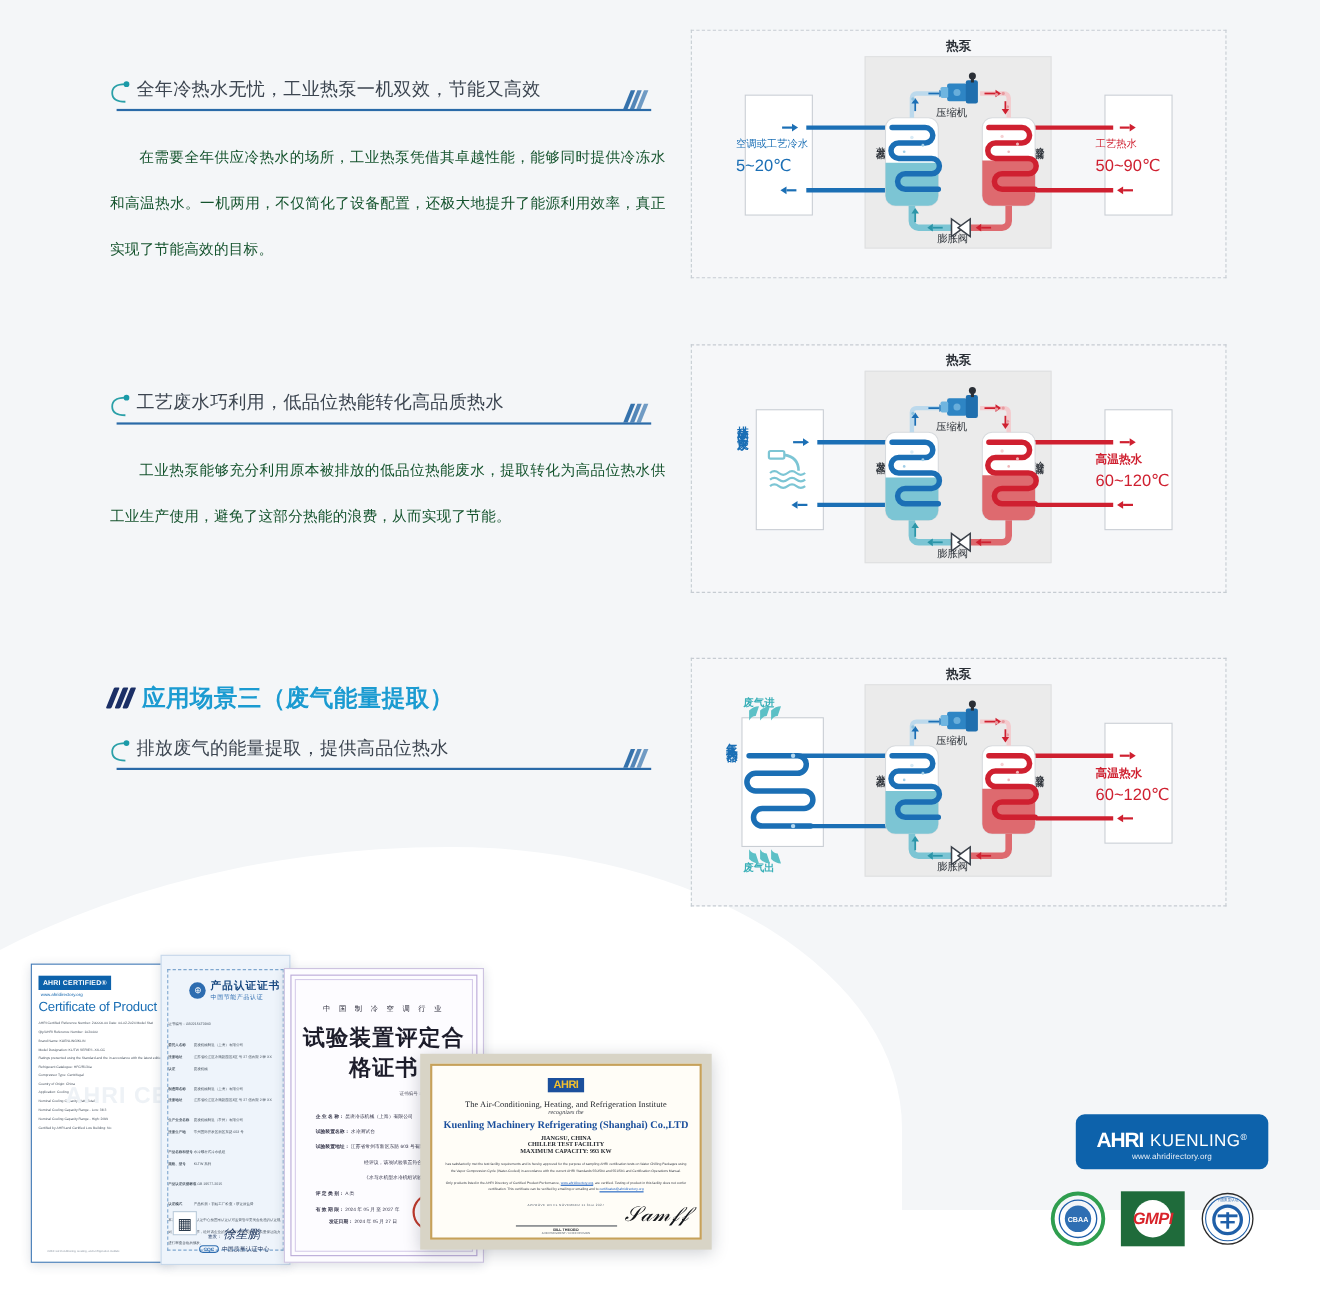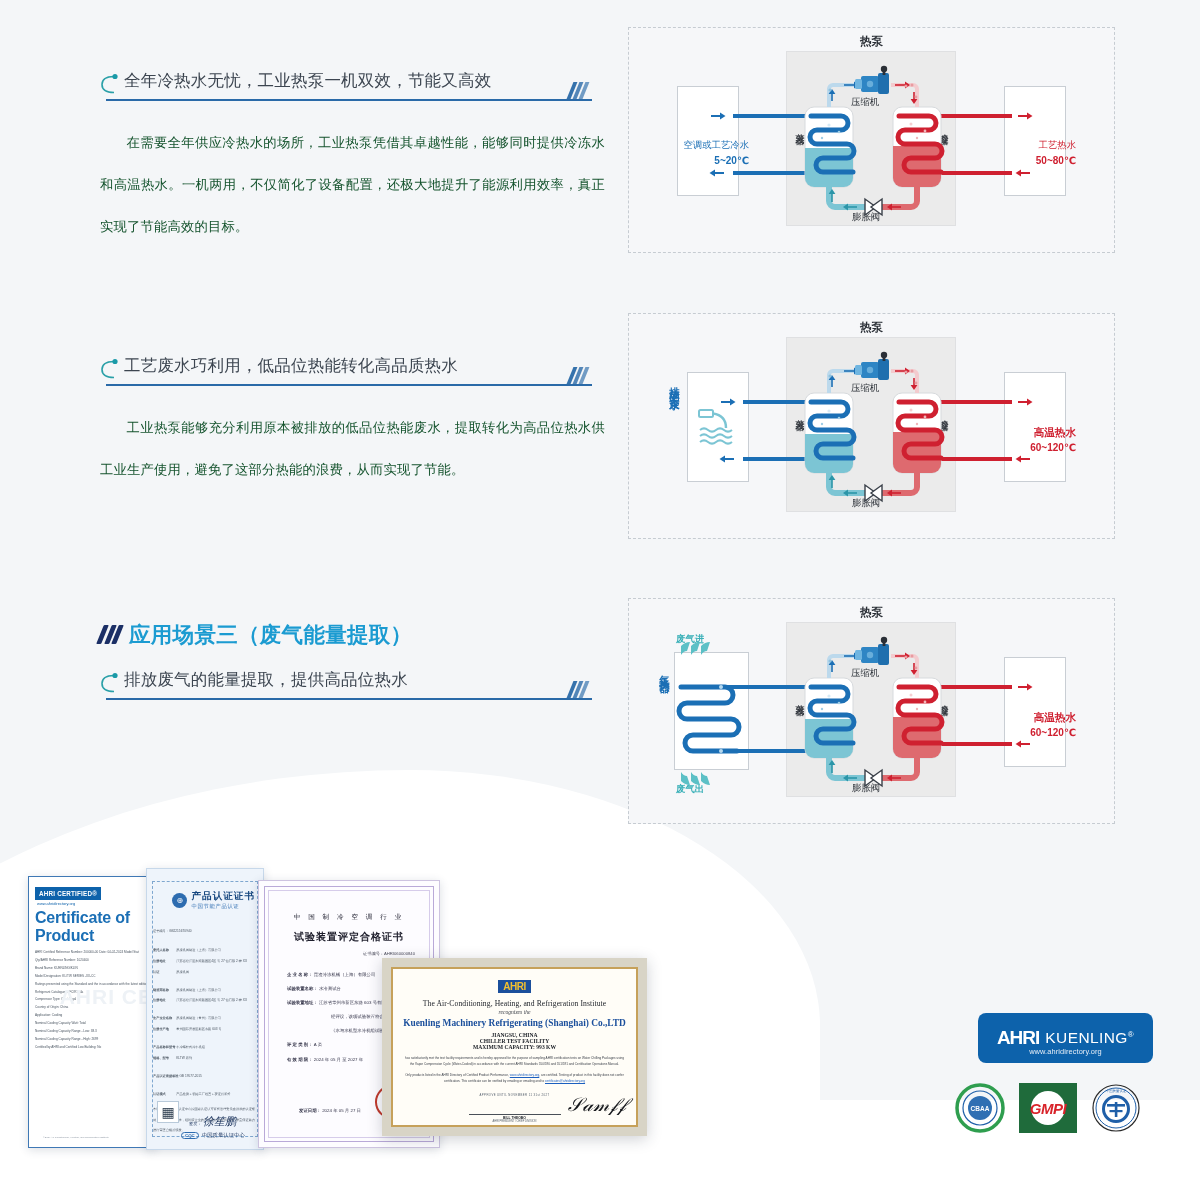--- a/index.html
+++ b/index.html
@@ -49,23 +49,23 @@
              text-align:justify; letter-spacing:.2px;font-family:Liberation Mono, monospace;}
   .sec-body.indent{ text-indent:2em; }
 
   
   .dpanel{ position:absolute; left:628px; width:487px;
            border:1px dashed #c6ccd2; background:#f6f7f9; z-index:3;}
   .dtitle{ position:absolute; left:0; right:0; top:6px; text-align:center;
            font-size:11.5px; font-weight:bold; color:#2a2f36;}
   .hp-box{ position:absolute; background:#ebebeb; border:1px solid #dfe0e2;}
   .iobox{ position:absolute; background:#ffffff; border:1px solid #c9ced4;}
-  .iolabel{ position:absolute; text-align:right; line-height:1.55;margin-top:14px; }
+  .iolabel{ position:absolute; text-align:left; line-height:1.55; }
   .iolabel .l1{ font-size:9.4px; }
-  .iolabel .l2{ font-size:10px; font-weight:bold; }
+  .iolabel .l2{ font-size:15px; font-weight:normal; }
   .vert-label{ position:absolute; font-size:9.6px; color:#2a2f36;
                writing-mode:vertical-rl; text-orientation:upright; letter-spacing:1px;}
   .vert-label.blue{ color:#1b6fb5; font-weight:bold; letter-spacing:2px;}
   .hlabel{ position:absolute; font-size:9.4px; color:#2a2f36; white-space:nowrap;}
   .hlabel.teal{ color:#3ab0b8; font-weight:bold;}
 
   svg{ display:block; overflow:visible; }
 
   
   .certs{ position:absolute; z-index:5; }
@@ -159,21 +159,21 @@
   <div class="dtitle">热泵</div>
   <div class="hp-box" style="left:157px; top:23px; width:170px; height:175px"></div>
   <div class="iobox" style="left:48px; top:58px; width:62px; height:110px"></div>
   <div class="iolabel" style="left:40px; top:96px; width:80px; color:#1b6fb5">
     <div class="l1">空调或工艺冷水</div>
     <div class="l2">5~20℃</div>
   </div>
   <div class="iobox" style="left:375px; top:58px; width:62px; height:110px"></div>
   <div class="iolabel" style="left:367px; top:96px; width:80px; color:#cf2030">
     <div class="l1">工艺热水</div>
-    <div class="l2">50~80℃</div>
+    <div class="l2">50~90℃</div>
   </div>
   <div class="vert-label" style="left:164px; top:98px">蒸发器</div>
   <div class="vert-label" style="left:308px; top:98px">冷凝器</div>
   <div class="hlabel" style="left:222px; top:68px">压缩机</div>
   <div class="hlabel" style="left:223px; top:183px">膨胀阀</div>
 
   <svg style="position:absolute;left:0;top:0" width="487" height="226">
 
     <line x1="104" y1="88" x2="200" y2="88" stroke="#1b6fb5" stroke-width="4"></line>
     <line x1="104" y1="145" x2="200" y2="145" stroke="#1b6fb5" stroke-width="4"></line>
@@ -433,21 +433,21 @@
       <path d="M253 171 l0 16 -11 -8z" fill="#ffffff" stroke="#3a4049" stroke-width="1.4"></path>
     </g>
   </svg>
 </div>
 
 <div class="certs" style="left:0; top:860px; width:680px; height:300px">
 
   <div class="cert" style="left:28px; top:16px; width:128px; height:272px; border:1.5px solid #3f78b5; padding:5px 6px; overflow:hidden">
     <div style="background:#0d62ab; color:#fff; font-weight:bold; font-size:6.3px; padding:3px 4px; display:inline-block; letter-spacing:.2px">AHRI CERTIFIED®</div>
     <div style="font-size:4px; color:#0d62ab; margin:1px 0 3px 2px">www.ahridirectory.org</div>
-    <div style="color:#1b6fb5; font-weight:bold; font-size:16px; letter-spacing:-.2px; line-height:1.1">Certificate of Product</div>
+    <div style="color:#1b6fb5; font-weight:normal; font-size:12px; letter-spacing:-.2px; line-height:1.1">Certificate of Product</div>
     <div style="margin-top:5px">
       <div style="font-size:3.1px;color:#4a5561;line-height:2.55">AHRI Certified Reference Number: 200000-00    Date: 04-02-2024    Model Stat</div>
       <div style="font-size:3.1px;color:#4a5561;line-height:2.55">Qty/AHRI Reference Number: 1020400</div>
       <div style="font-size:3.1px;color:#4a5561;line-height:2.55">Brand Name: KUENLING/KLIN</div>
       <div style="font-size:3.1px;color:#4a5561;line-height:2.55">Model Designation: KL/TW SERIES -XX-CC</div>
       <div style="font-size:3.1px;color:#4a5561;line-height:2.55">Ratings presented using the Standard and the in accordance with the latest edition</div>
       <div style="font-size:3.1px;color:#4a5561;line-height:2.55">Refrigerant Catalogue: HFC/R134a</div>
       <div style="font-size:3.1px;color:#4a5561;line-height:2.55">Compressor Type: Centrifugal</div>
       <div style="font-size:3.1px;color:#4a5561;line-height:2.55">Country of Origin: China</div>
       <div style="font-size:3.1px;color:#4a5561;line-height:2.55">Application: Cooling</div>
@@ -500,21 +500,21 @@
     <div style="position:absolute; left:34px; bottom:10px; display:flex; align-items:center; gap:3px">
       <span style="border:1px solid #2d6cb0; border-radius:7px; padding:0 3px; font-size:4.4px; color:#2d6cb0; font-weight:bold">CQC</span>
       <span style="font-size:5.4px; color:#19325c">中国质量认证中心</span>
     </div>
   </div>
 
   <div class="cert" style="left:258px; top:20px; width:182px; height:268px; background:#fdfcff; border:1px solid #cdc3e0; padding:10px 10px; overflow:hidden">
     <div style="position:absolute; left:5px; right:5px; top:5px; bottom:5px; border:1.5px solid #b9a9d8"></div>
     <div style="position:absolute; left:9px; right:9px; top:9px; bottom:9px; border:.8px solid #d6ccea"></div>
     <div style="position:relative; text-align:center; margin-top:22px; font-size:6.6px; color:#2b2b3a; letter-spacing:3px">中 国 制 冷 空 调 行 业</div>
-    <div style="position:relative; text-align:center; margin-top:8px; font-size:10px; font-weight:bold; color:#1d1d2b; letter-spacing:1px">试验装置评定合格证书</div>
+    <div style="position:relative; text-align:center; margin-top:8px; font-size:20px; font-weight:bold; color:#1d1d2b; letter-spacing:1px">试验装置评定合格证书</div>
     <div style="position:relative; text-align:right; margin-top:7px; padding-right:14px; font-size:4.2px; color:#4a4a5a">证书编号：AHRI060000840</div>
     <div style="position:relative; margin:12px 0 0 18px; font-size:4.4px; color:#35354a; line-height:3.2">
       <div><b>企 业 名 称：</b> 昆凌冷冻机械（上海）有限公司</div>
       <div><b>试验装置名称：</b> 水冷测试台</div>
       <div><b>试验装置地址：</b> 江苏省常州市新区东路 603 号有限</div>
       <div style="margin-left:44px">经评议，该项试验装置符合中国制冷空调工业协会</div>
       <div style="margin-left:44px">《水与水机型水冷机组试验装置》（试行）</div>
       <div><b>评 定 类 别：</b> A 类</div>
       <div><b>有 效 期 限：</b> 2024 年 05 月 至 2027 年</div>
     </div>

